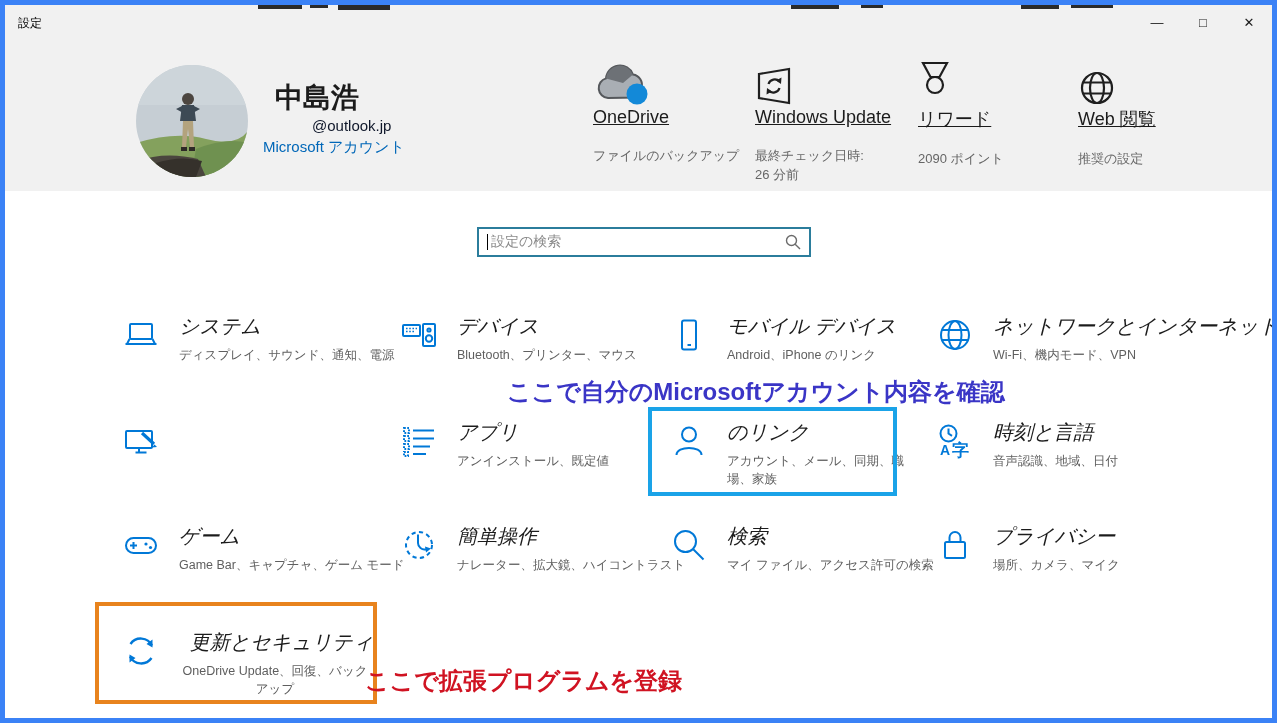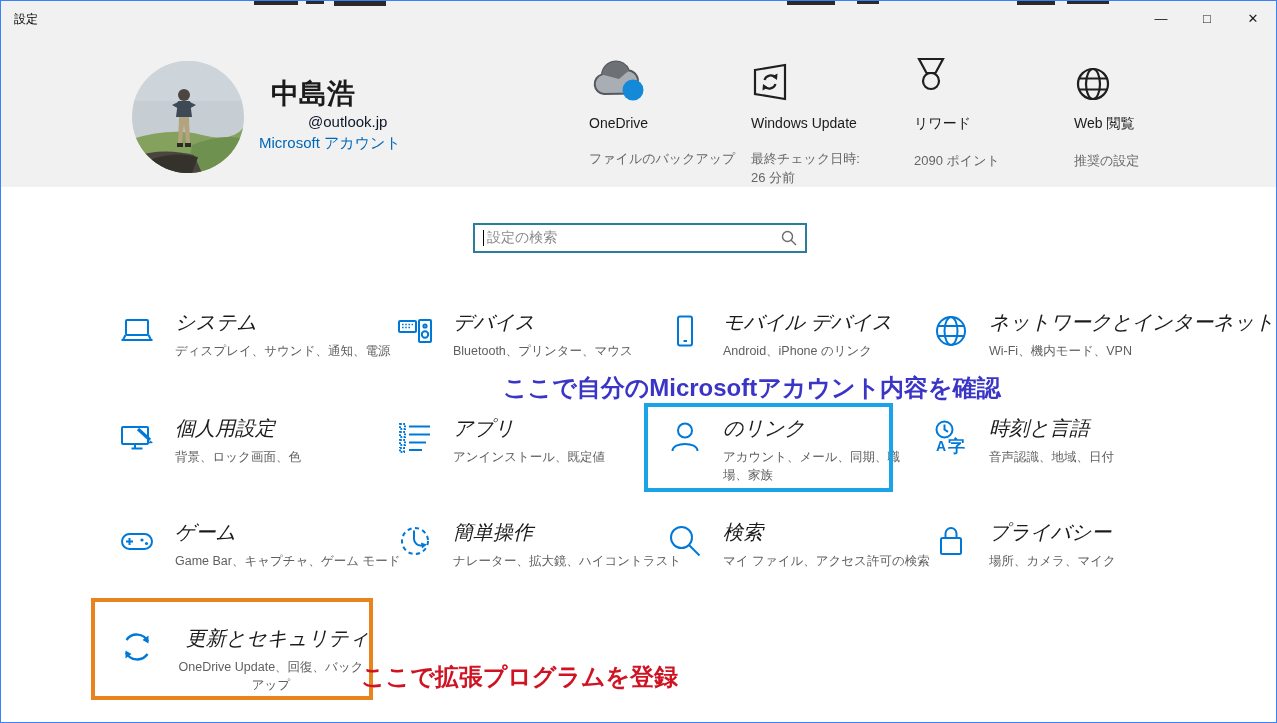--- a/index.html
+++ b/index.html
@@ -1,38 +1,38 @@
 <!DOCTYPE html>
 <html><head>
 <meta charset="utf-8">
 <style>
   * { margin:0; padding:0; box-sizing:border-box; }
   html,body { background:#fff; }
   .page {
     position:relative; width:1277px; height:723px; background:#ffffff;
     font-family:"Liberation Sans","DejaVu Sans",sans-serif; overflow:hidden;
-    border:1px solid #3b82f6;
+    border:5px solid #3b82f6;
   }
   .header-band { position:absolute; left:0; top:0; width:1277px; height:186px; background:#f1f1f1; }
   .titlebar-title { position:absolute; left:13px; top:10px; font-size:12px; color:#000; }
   .win-controls { position:absolute; right:0; top:0; display:flex; }
   .win-btn { width:46px; height:34px; display:flex; align-items:center; justify-content:center;
              font-size:13px; color:#1a1a1a; }
   .artifact { position:absolute; top:0; background:#2a2a2a; }
 
   
   .avatar { position:absolute; left:131px; top:60px; width:112px; height:112px; border-radius:50%; overflow:hidden; }
   .profile-name { position:absolute; left:258px; top:74px; font-size:28px; font-weight:600; color:#1b1b1b;margin-left:12px; }
   .profile-email { position:absolute; left:307px; top:112px; font-size:15px; color:#0f172a; }
   .profile-link { position:absolute; left:258px; top:133px; font-size:15px; color:#0067b8; cursor:pointer; }
 
   
   .quick { position:absolute; top:52px; width:150px; }
   .quick .q-icon { height:50px; display:flex; align-items:flex-end; }
-  .quick .q-label { margin-top:12px; font-size:14px; color:#1b1b1b; }
+  .quick .q-label { font-size:18px; color:#1b1b1b;text-decoration:underline; }
   .quick .q-sub { margin-top:19px; font-size:13px; color:#666; line-height:1.45; }
   .q1 { left:588px; } .q2 { left:750px; } .q3 { left:913px; } .q4 { left:1073px; }
   .q2 .q-sub { width:118px; }
 
   
   .search-box { position:absolute; left:472px; top:222px; width:334px; height:30px; background:#fff;
     border:2px solid #2b7d9c; display:flex; align-items:center; padding:0 8px; }
   .caret { width:1px; height:16px; background:#000; margin-right:3px; }
   .search-ph { flex:1; font-size:14px; color:#8a8a8a; }
   .mag { flex:none; }
@@ -209,24 +209,20 @@
       </div>
   </div>
 
   <div class="cat c1 r2">
     <svg class="gicon" viewBox="0 0 36 36">
       <rect x="3" y="8" width="26" height="17" rx="1" class="stroke-acc"></rect>
       <path d="M12.5 29.5 h11 M16 25 v4.5" class="stroke-acc"></path>
       <path d="M19 10 L31 21" stroke="var(--accent,#0078d7)" stroke-width="3.2" fill="none"></path>
       <polygon points="31.5,21.5 34,24 29,24.5" class="fill-acc"></polygon>
     </svg>
-    <div class="cat-text">
-        <div class="cat-title">個人用設定</div>
-      <div class="cat-sub">背景、ロック画面、色</div>
-      </div>
   </div>
 
   <div class="cat c2 r2">
     <svg class="gicon" viewBox="0 0 36 36">
       <rect x="3" y="5" width="5" height="5" class="stroke-acc" stroke-dasharray="1.8 1.4"></rect>
       <rect x="3" y="13" width="5" height="5" class="stroke-acc" stroke-dasharray="1.8 1.4"></rect>
       <rect x="3" y="21" width="5" height="5" class="stroke-acc" stroke-dasharray="1.8 1.4"></rect>
       <rect x="3" y="29" width="4" height="4" class="stroke-acc" stroke-dasharray="1.8 1.4"></rect>
       <path d="M12 7.5 h21 M12 15.5 h21 M12 23.5 h17 M12 31 h13" class="stroke-acc"></path>
     </svg>

